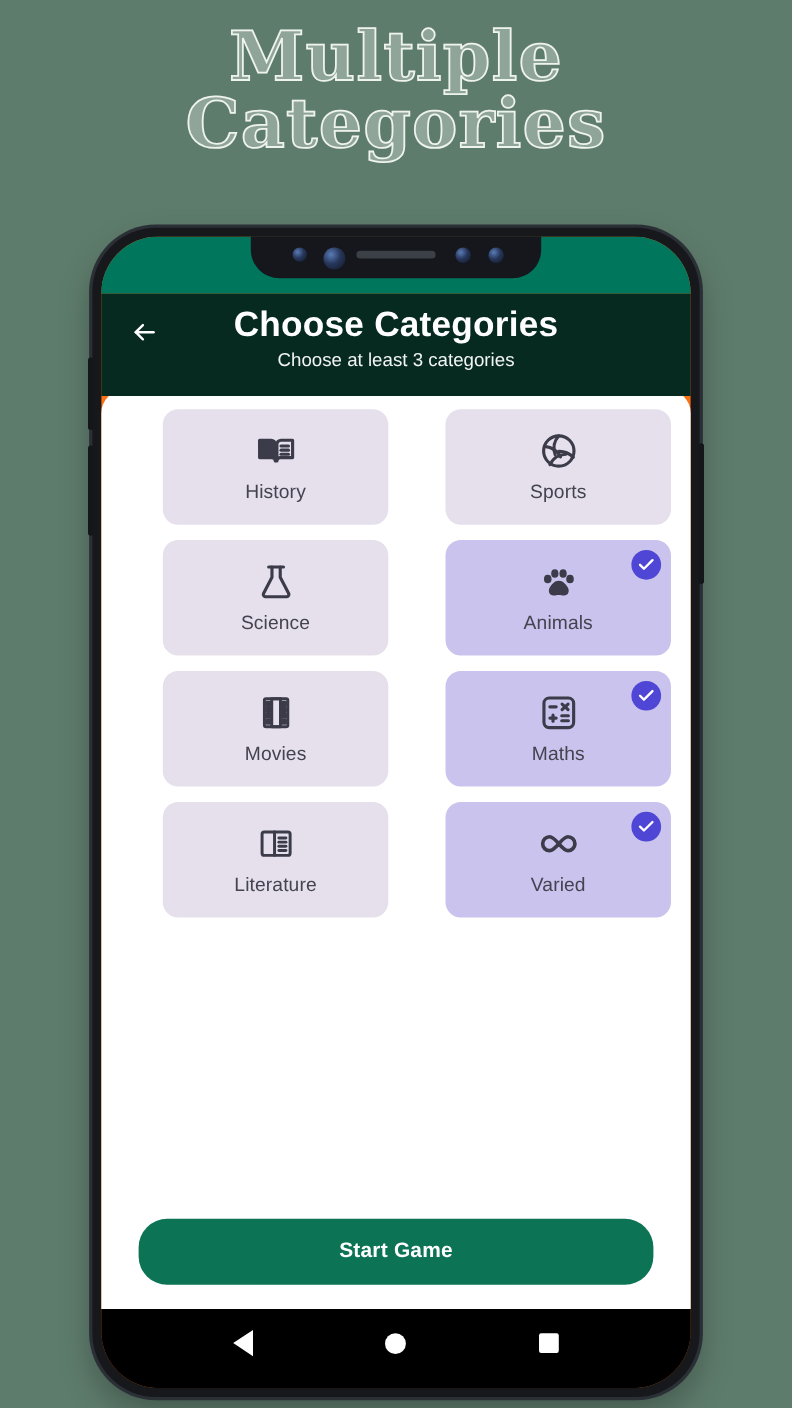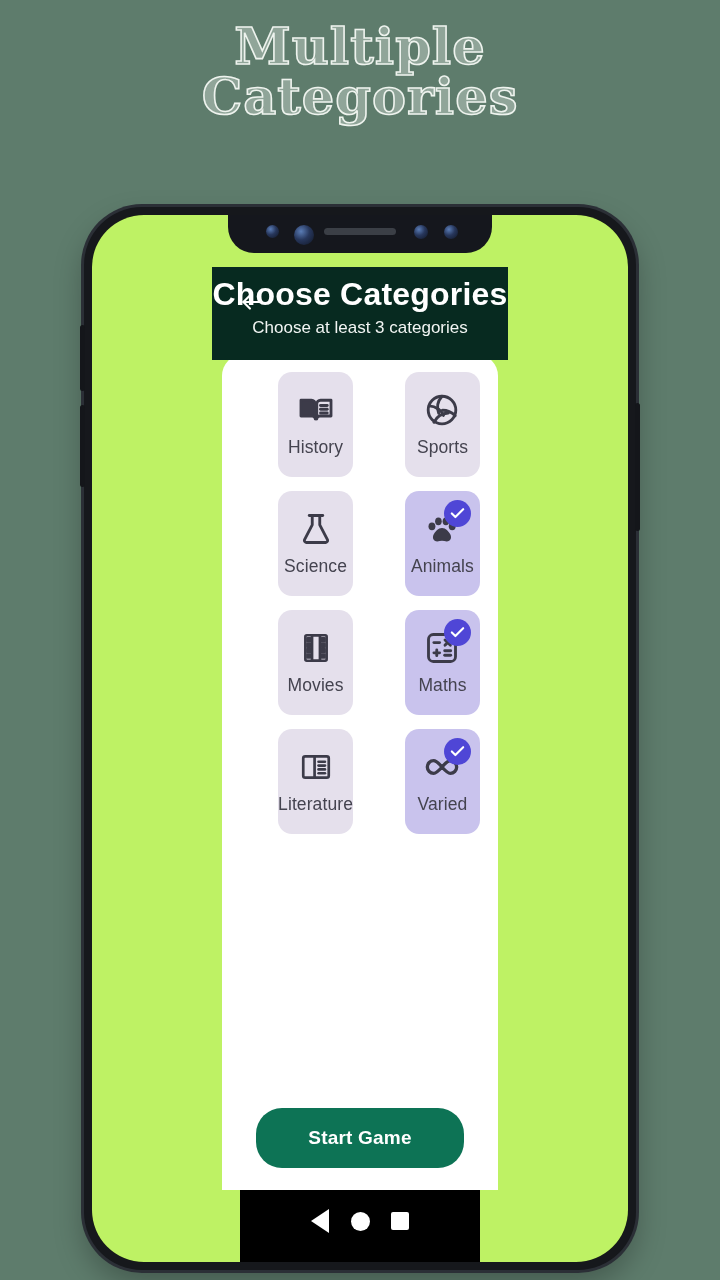--- a/index.html
+++ b/index.html
@@ -15,21 +15,21 @@
 
   
   #promo-title {
     position: absolute;
     top: 22px;
     left: 0;
     width: 720px;
     text-align: center;
     font-family: "DejaVu Serif", serif;
     font-weight: 700;
-    font-size: 51px;
+    font-size: 62px;
     line-height: 0.98;
     letter-spacing: 1px;
     color: transparent;
     -webkit-text-stroke: 1.6px #eef3ee;
     text-shadow: 0 0 1px rgba(238,243,238,.35);
   }
   #promo-title .line { display: block; }
 
   
   #phone-frame {
@@ -56,24 +56,23 @@
   
   .side-btn { position: absolute; background: #14161a; border-radius: 3px; }
   #btn-volume-up   { left: -4px;  top: 118px; width: 5px; height: 66px; }
   #btn-volume-down { left: -4px;  top: 198px; width: 5px; height: 82px; }
   #btn-power       { right: -4px; top: 196px; width: 5px; height: 128px; }
 
   
   #screen {
     position: absolute;
     inset: 0;
-    background: #bef264;
+    background: #f97316;
     display: flex;
     flex-direction: column;
-    align-items: center;
   }
 
   
   #status-bar {
     position: relative;
     height: 52px;
     background: #00765c;
     flex: 0 0 auto;
   }
   #notch {

